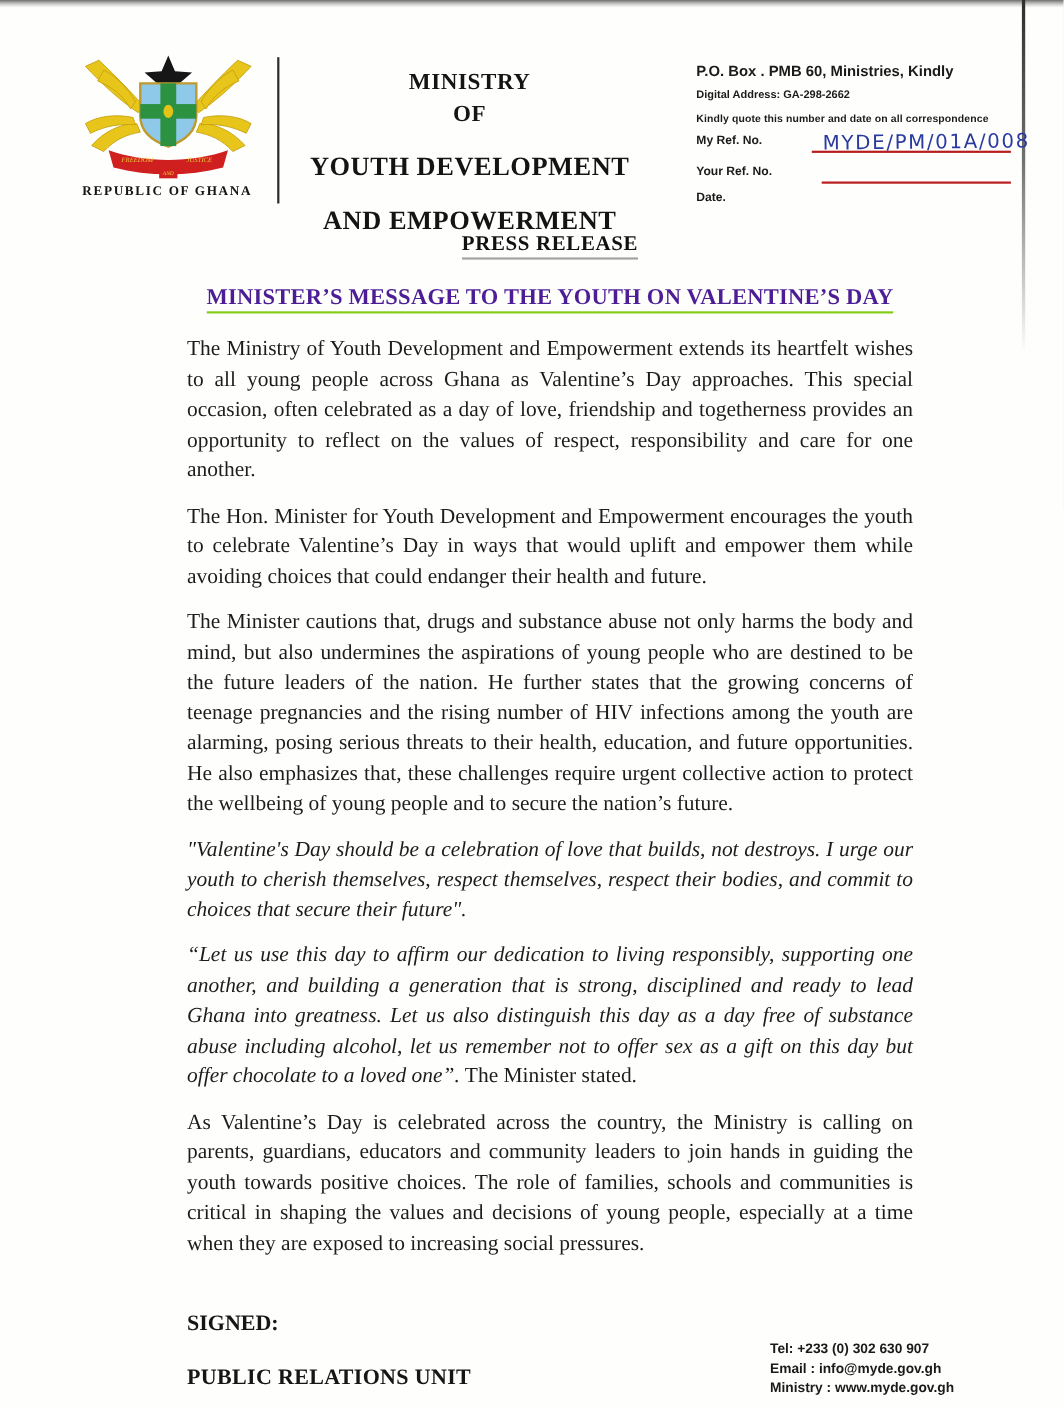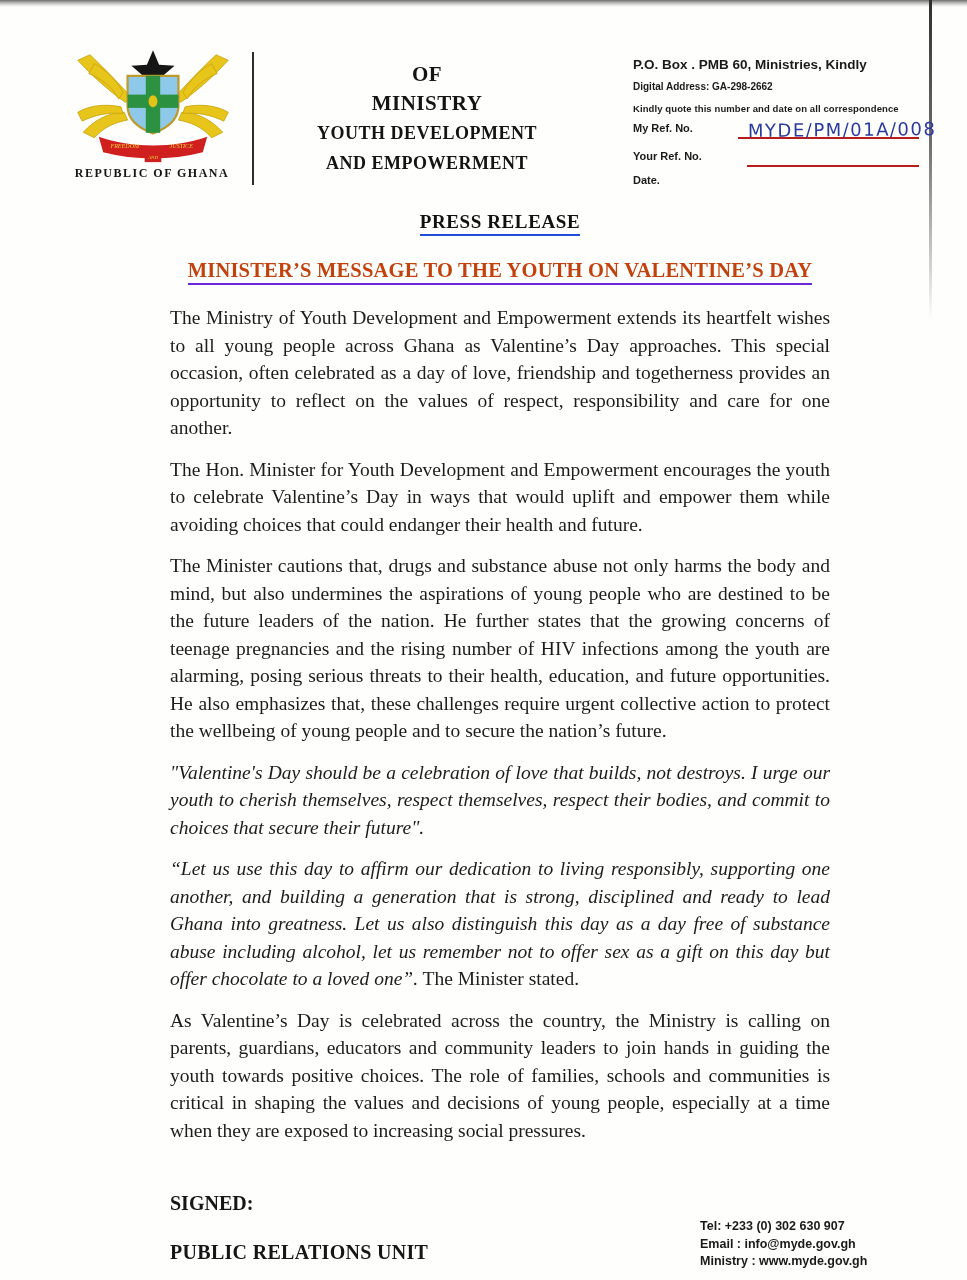--- a/index.html
+++ b/index.html
@@ -17,44 +17,44 @@
 
   
   .emblem-art { position:absolute; left:70px; top:50px; width:166px; height:118px; }
   .emblem-caption { position:absolute; left:52px; top:166px; width:200px; text-align:center;
     font-weight:bold; font-size:12px; letter-spacing:1.5px; color:#151515; white-space:nowrap; }
   .header-divider { position:absolute; left:252px; top:52px; width:2px; height:133px; background:#2c2c2c; }
 
   .ministry-title { position:absolute; left:262px; top:60px; width:330px; text-align:center;
     font-weight:bold; color:#141414; }
   .ministry-title .t-sm { font-size:21px; line-height:29px; letter-spacing:0.5px; }
-  .ministry-title .t-lg { font-size:18px; line-height:30px; letter-spacing:0.5px; }
+  .ministry-title .t-lg { font-size:24px; line-height:30px; letter-spacing:0.5px;margin-top:19px; }
 
   .contact-block { position:absolute; left:633px; top:57px; width:286px;
     font-family:"Liberation Sans", sans-serif; color:#1a1a1a; }
   .contact-line1 { font-weight:bold; font-size:13.5px; }
   .contact-line2 { font-weight:bold; font-size:10px; margin-top:9px; }
   .contact-note  { font-weight:600; font-size:9.5px; margin-top:11px; letter-spacing:0.1px; }
   .ref-row { display:flex; align-items:center; margin-top:7px;gap:40px; }
   .ref-row.first { margin-top:4px; }
   .ref-label { font-weight:bold; font-size:11px; white-space:nowrap; padding-bottom:2px; }
   .ref-line { flex:1; margin-left:5px; border-bottom:2px solid #b91c1c; height:21px; position:relative; }
   .handwriting { position:absolute; left:10px; bottom:-3px; white-space:nowrap;
     font-family:"DejaVu Sans", sans-serif; font-size:18px; font-weight:500;
     color:#2a3a9e; letter-spacing:1.5px; transform:rotate(-0.6deg); }
   .handwriting.date { letter-spacing:3px; font-size:19px; }
 
   
   .doc-body { position:absolute; left:170px; top:211px; width:660px; }
   .press-title { text-align:center; margin-bottom:23px; }
   .press-title span { display:inline-block; font-size:19px; font-weight:bold; letter-spacing:0.6px;
-    border-bottom:2px solid #1d4ed8; padding-bottom:1px; color:#111; }
+    border-bottom:2px solid #a3a3a3; padding-bottom:1px; color:#111; }
   .press-subtitle { text-align:center; margin-bottom:19px; }
   .press-subtitle span { display:inline-block; font-size:20.5px; font-weight:bold; letter-spacing:0.2px;
-    border-bottom:2px solid #6d28d9; padding-bottom:1px; color:#c2410c; }
+    border-bottom:2px solid #84cc16; padding-bottom:1px; color:#4c1d95; }
   .doc-body p { font-size:19.5px; line-height:27.5px; text-align:justify; margin-bottom:14px; color:#1c1c1c; }
   .doc-body p.italic { font-style:italic; }
   .doc-body p.italic .suffix { font-style:normal; }
   .signed-label { margin-top:48px; font-weight:bold; font-size:20px; color:#161616; }
   .signed-by { margin-top:26px; font-weight:bold; font-size:20px; letter-spacing:0.3px; color:#161616; }
 
   
   .footer-contact { position:absolute; left:700px; top:1218px;
     font-family:"Liberation Sans", sans-serif; font-weight:bold; font-size:12.5px;
     line-height:17.5px; color:#1a1a1a; }
@@ -91,22 +91,22 @@
     <text x="99" y="176" font-size="11" font-style="italic" fill="#f0cf3a" text-anchor="middle" font-family="Liberation Serif, serif">FREEDOM</text>
     <text x="201" y="176" font-size="11" font-style="italic" fill="#f0cf3a" text-anchor="middle" font-family="Liberation Serif, serif">JUSTICE</text>
     <rect x="135" y="184" width="30" height="18" fill="#cf1f1f"></rect>
     <text x="150" y="197" font-size="9" font-style="italic" fill="#f0cf3a" text-anchor="middle" font-family="Liberation Serif, serif">AND</text>
   </svg>
   <div class="emblem-caption">REPUBLIC OF GHANA</div>
 
   <div class="header-divider"></div>
 
   <div class="ministry-title">
+    <div class="t-sm">MINISTRY</div>
     <div class="t-sm">OF</div>
-    <div class="t-sm">MINISTRY</div>
     <div class="t-lg">YOUTH DEVELOPMENT</div>
     <div class="t-lg">AND EMPOWERMENT</div>
   </div>
 
   <div class="contact-block">
     <div class="contact-line1">P.O. Box . PMB 60, Ministries, Kindly</div>
     <div class="contact-line2">Digital Address: GA-298-2662</div>
     <div class="contact-note">Kindly quote this number and date on all correspondence</div>
 
     <div class="ref-row first">

